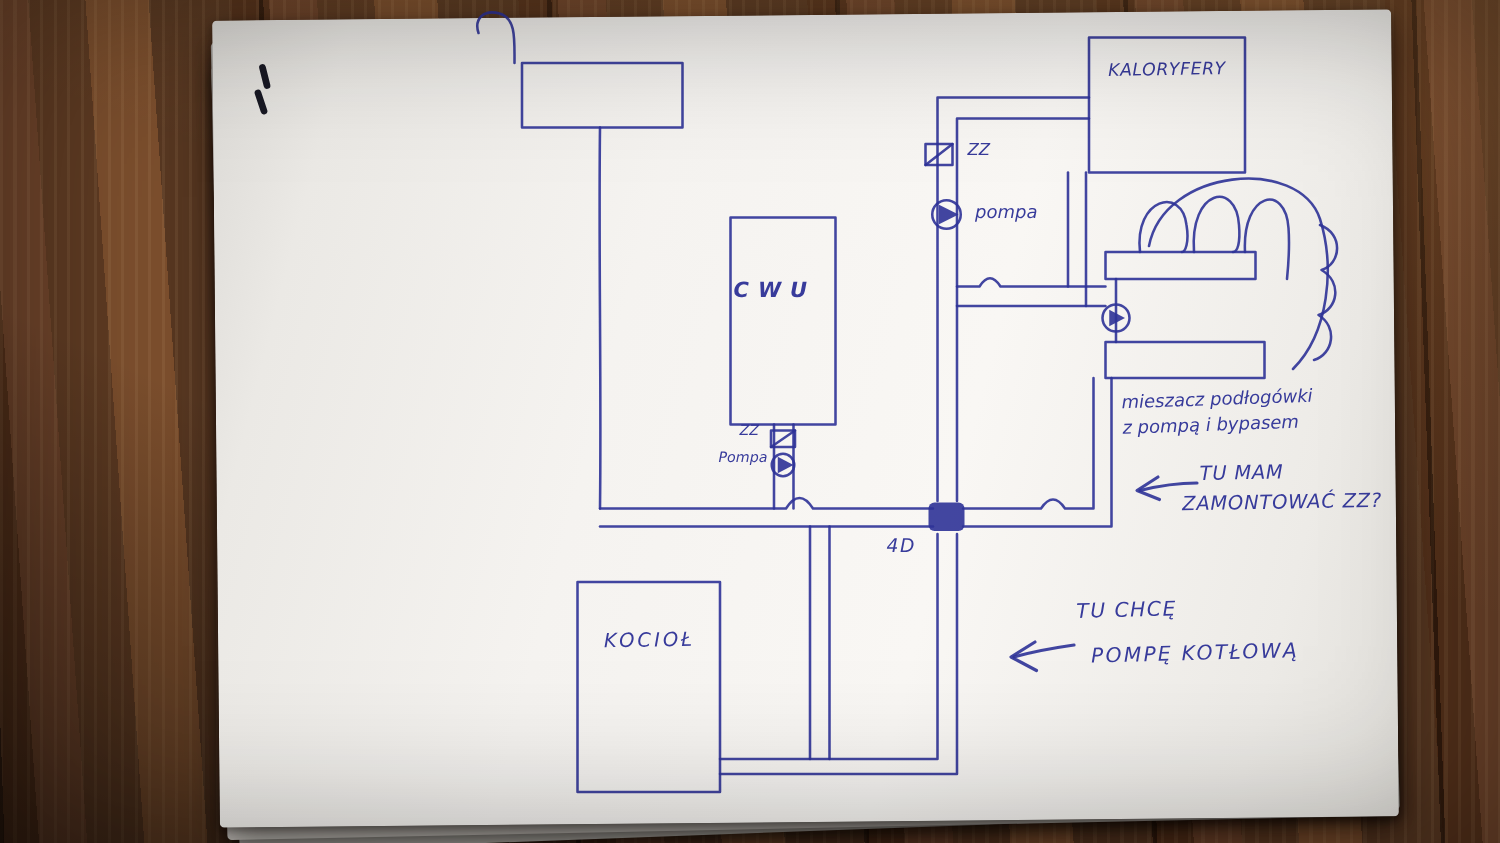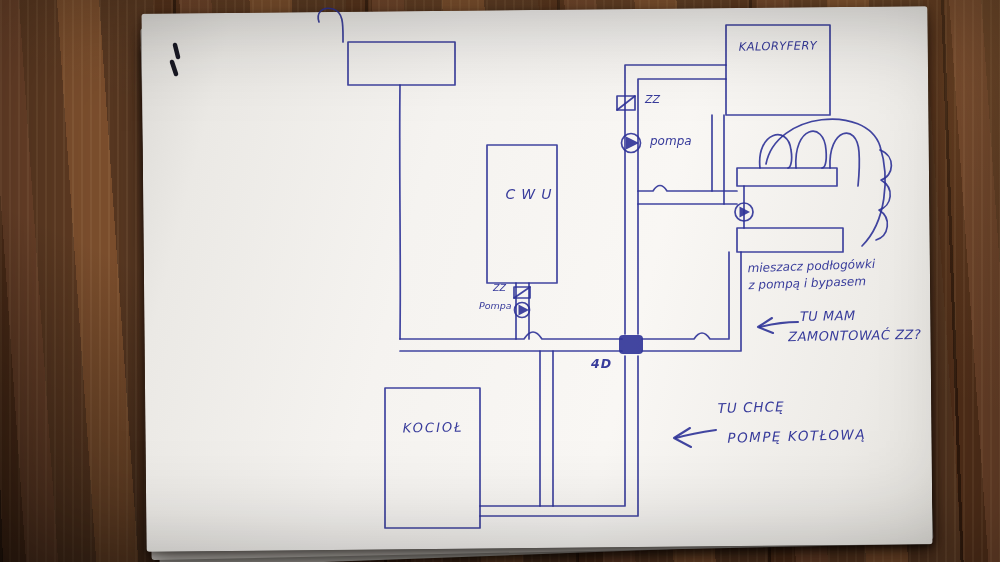--- a/index.html
+++ b/index.html
@@ -24,27 +24,27 @@
     box-shadow:2px 10px 26px rgba(10,4,0,.55), 0 2px 6px rgba(10,4,0,.4);}
 
   svg.ink{position:absolute;inset:0;}
   svg .s{stroke:var(--ink);fill:none;stroke-width:1.7;stroke-linecap:round;stroke-linejoin:round;opacity:.9;}
   svg .s2{stroke:var(--ink);fill:none;stroke-width:2.1;stroke-linecap:round;stroke-linejoin:round;opacity:.9;}
   svg .f{fill:var(--ink);stroke:none;opacity:.9;}
   svg .pen{stroke:#181823;stroke-width:4.5;stroke-linecap:round;fill:none;}
 
   .hand{position:absolute;color:var(--ink);font-style:italic;white-space:nowrap;opacity:.95;}
   .lbl-kaloryfery{left:728px;top:39px;width:100px;text-align:center;font-size:11.5px;letter-spacing:.4px;transform:rotate(-1deg);}
-  .lbl-cwu{left:489px;top:186px;width:85px;text-align:center;font-size:14px;letter-spacing:6px;}
+  .lbl-cwu{left:489px;top:186px;width:85px;text-align:left;font-size:14px;letter-spacing:6px;font-weight:bold;}
   .lbl-kociol{left:393px;top:420px;width:80px;text-align:center;font-size:13px;letter-spacing:2px;transform:rotate(-1deg);}
   .lbl-zz-riser{left:645px;top:93px;font-size:11px;}
   .lbl-pompa-riser{left:650px;top:134px;font-size:12px;}
   .lbl-zz-cwu{left:493px;top:282px;font-size:9.5px;}
   .lbl-pompa-cwu{left:479px;top:300px;font-size:9.5px;}
-  .lbl-4d{left:591px;top:356px;font-size:12.5px;letter-spacing:1px;font-weight:bold;}
+  .lbl-4d{left:591px;top:356px;font-size:12.5px;letter-spacing:1px;}
   .note-mixer{left:748px;top:258px;font-size:12px;line-height:1.45;transform:rotate(-2deg);}
   .note-zz{left:788px;top:306px;font-size:13px;line-height:1.55;letter-spacing:.5px;transform:rotate(-1deg);}
   .note-zz .l1{margin-left:12px;}
   .note-pump{left:718px;top:398px;font-size:13.5px;letter-spacing:1px;transform:rotate(-1.5deg);}
   .note-pump .l2{margin-top:14px;margin-left:9px;letter-spacing:1.5px;}
 
   .vignette{position:absolute;inset:0;box-shadow:inset 0 0 110px rgba(0,0,0,.38);pointer-events:none;}
 </style>
 </head>
 <body>

